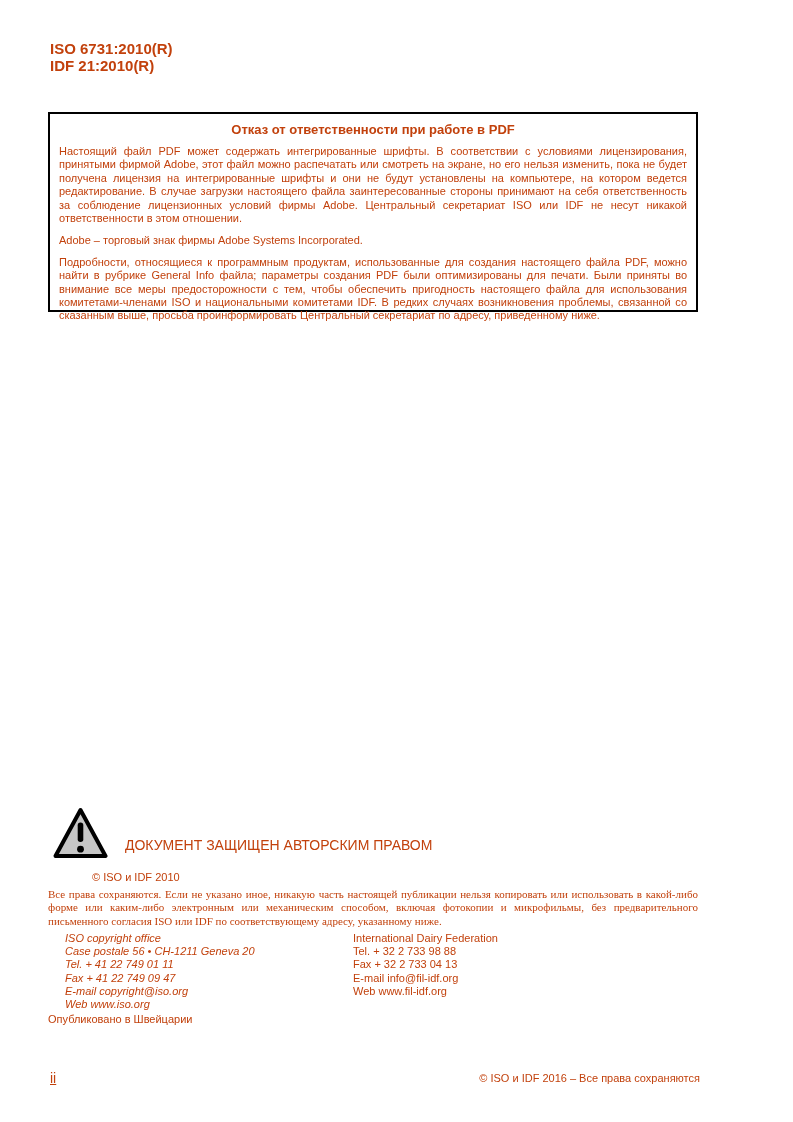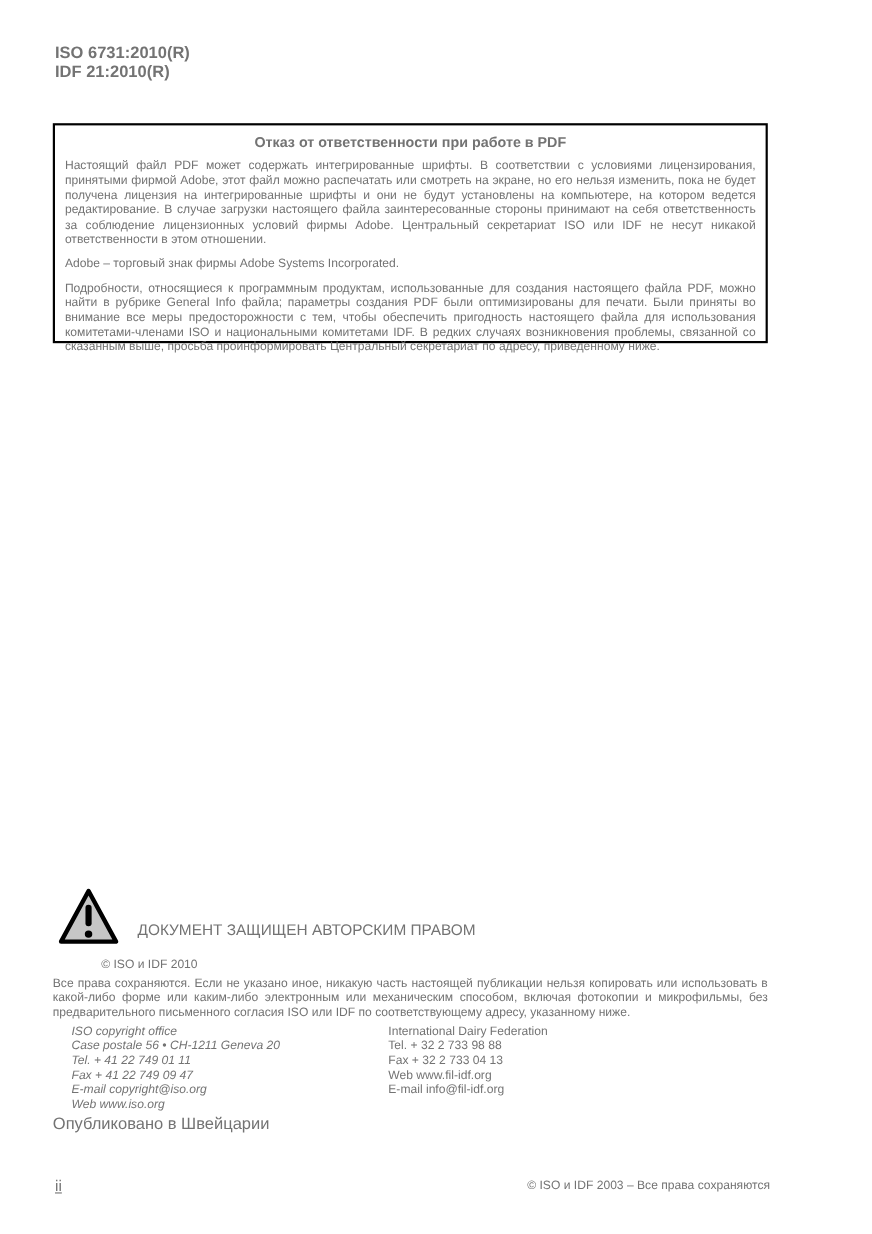--- a/index.html
+++ b/index.html
@@ -1,21 +1,21 @@
 <!DOCTYPE html>
 <html><head>
 <meta charset="utf-8">
 <style>
   html, body { margin: 0; padding: 0; background: #ffffff; }
   .page {
     position: relative;
     width: 793px;
     height: 1122px;
     background: #ffffff;
-    color: #737373;
+    color: #c2410c;
     font-family: "Liberation Sans", sans-serif;
     overflow: hidden;
   }
   .doc-header {
     position: absolute;
     left: 50px;
     top: 41px;
     font-size: 15px;
     font-weight: bold;
     line-height: 16.5px;
@@ -68,35 +68,36 @@
   }
   .copy-body {
     position: absolute;
     left: 48px;
     top: 888px;
     width: 650px;
     margin: 0;
     font-size: 11px;
     line-height: 13.4px;
     text-align: justify;
+    font-family: Liberation Serif, serif;
   }
   .office {
     position: absolute;
     top: 932px;
     font-size: 11px;
     line-height: 13.2px;
     white-space: nowrap;
   }
   .office-iso { left: 65px; font-style: italic; }
   .office-idf { left: 353px; }
   .published {
     position: absolute;
     left: 48px;
     top: 1013px;
-    font-size: 15px;
+    font-size: 11px;
   }
   .footer-page-num {
     position: absolute;
     left: 50px;
     top: 1070px;
     font-size: 14px;
     text-decoration: underline;
   }
   .footer-copy {
     position: absolute;
@@ -142,22 +143,22 @@
     <div>Tel. + 41 22 749 01 11</div>
     <div>Fax + 41 22 749 09 47</div>
     <div>E-mail copyright@iso.org</div>
     <div>Web www.iso.org</div>
   </div>
 
   <div class="office office-idf">
     <div>International Dairy Federation</div>
     <div>Tel. + 32 2 733 98 88</div>
     <div>Fax + 32 2 733 04 13</div>
+    <div>E-mail info@fil-idf.org</div>
     <div>Web www.fil-idf.org</div>
-    <div>E-mail info@fil-idf.org</div>
   </div>
 
   <div class="published">Опубликовано в Швейцарии</div>
 
   <div class="footer-page-num">ii</div>
-  <div class="footer-copy">© ISO и IDF 2003 – Все права сохраняются</div>
+  <div class="footer-copy">© ISO и IDF 2016 – Все права сохраняются</div>
 
 </div>
 
 </body></html>

